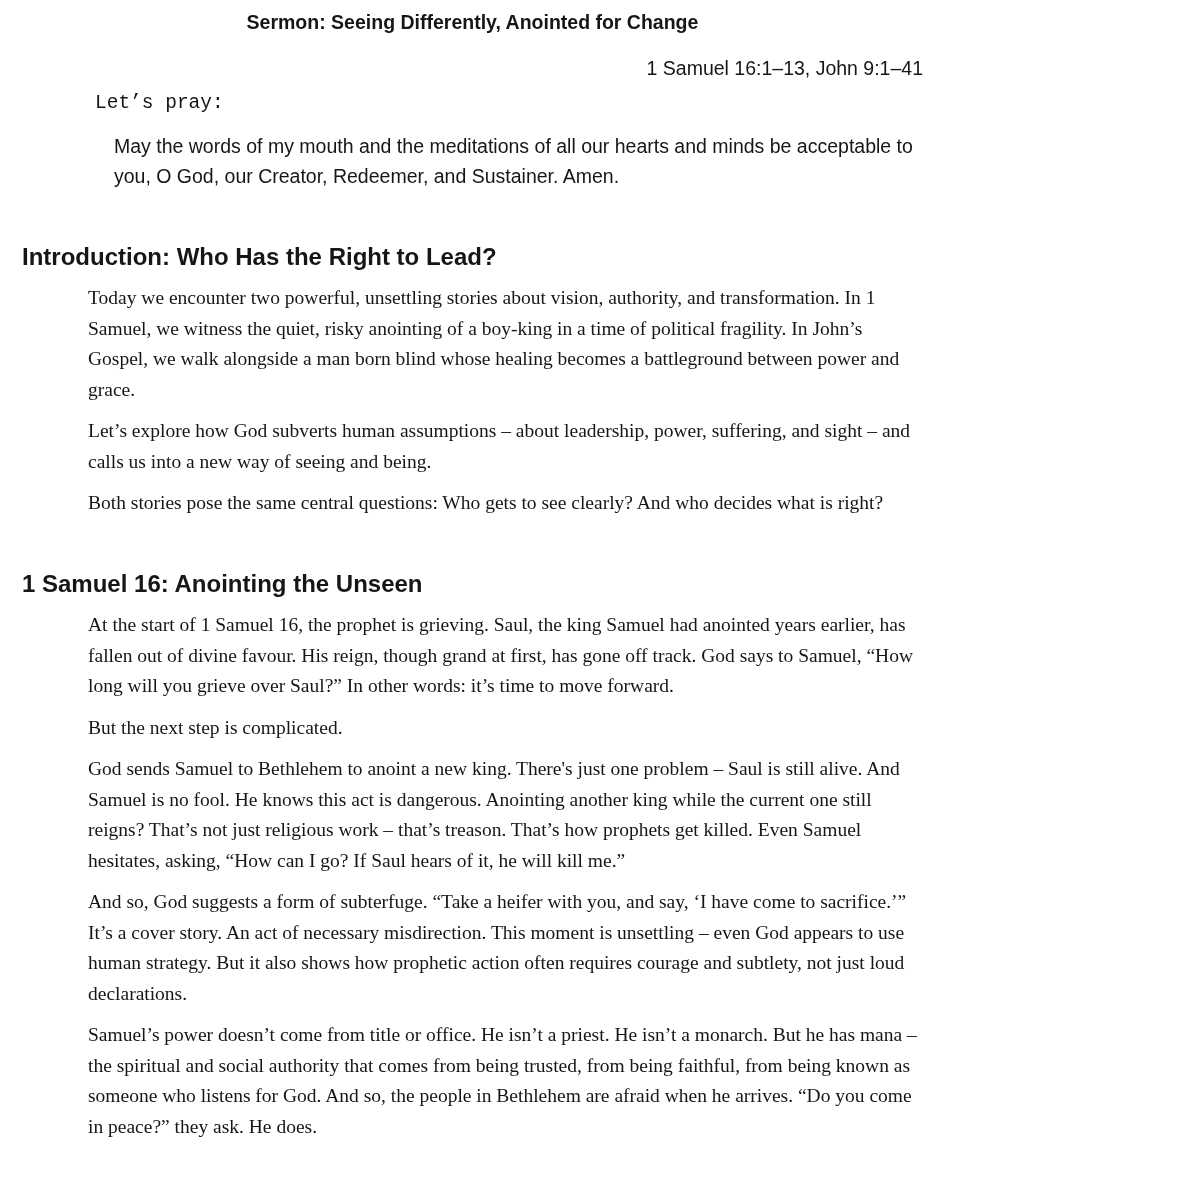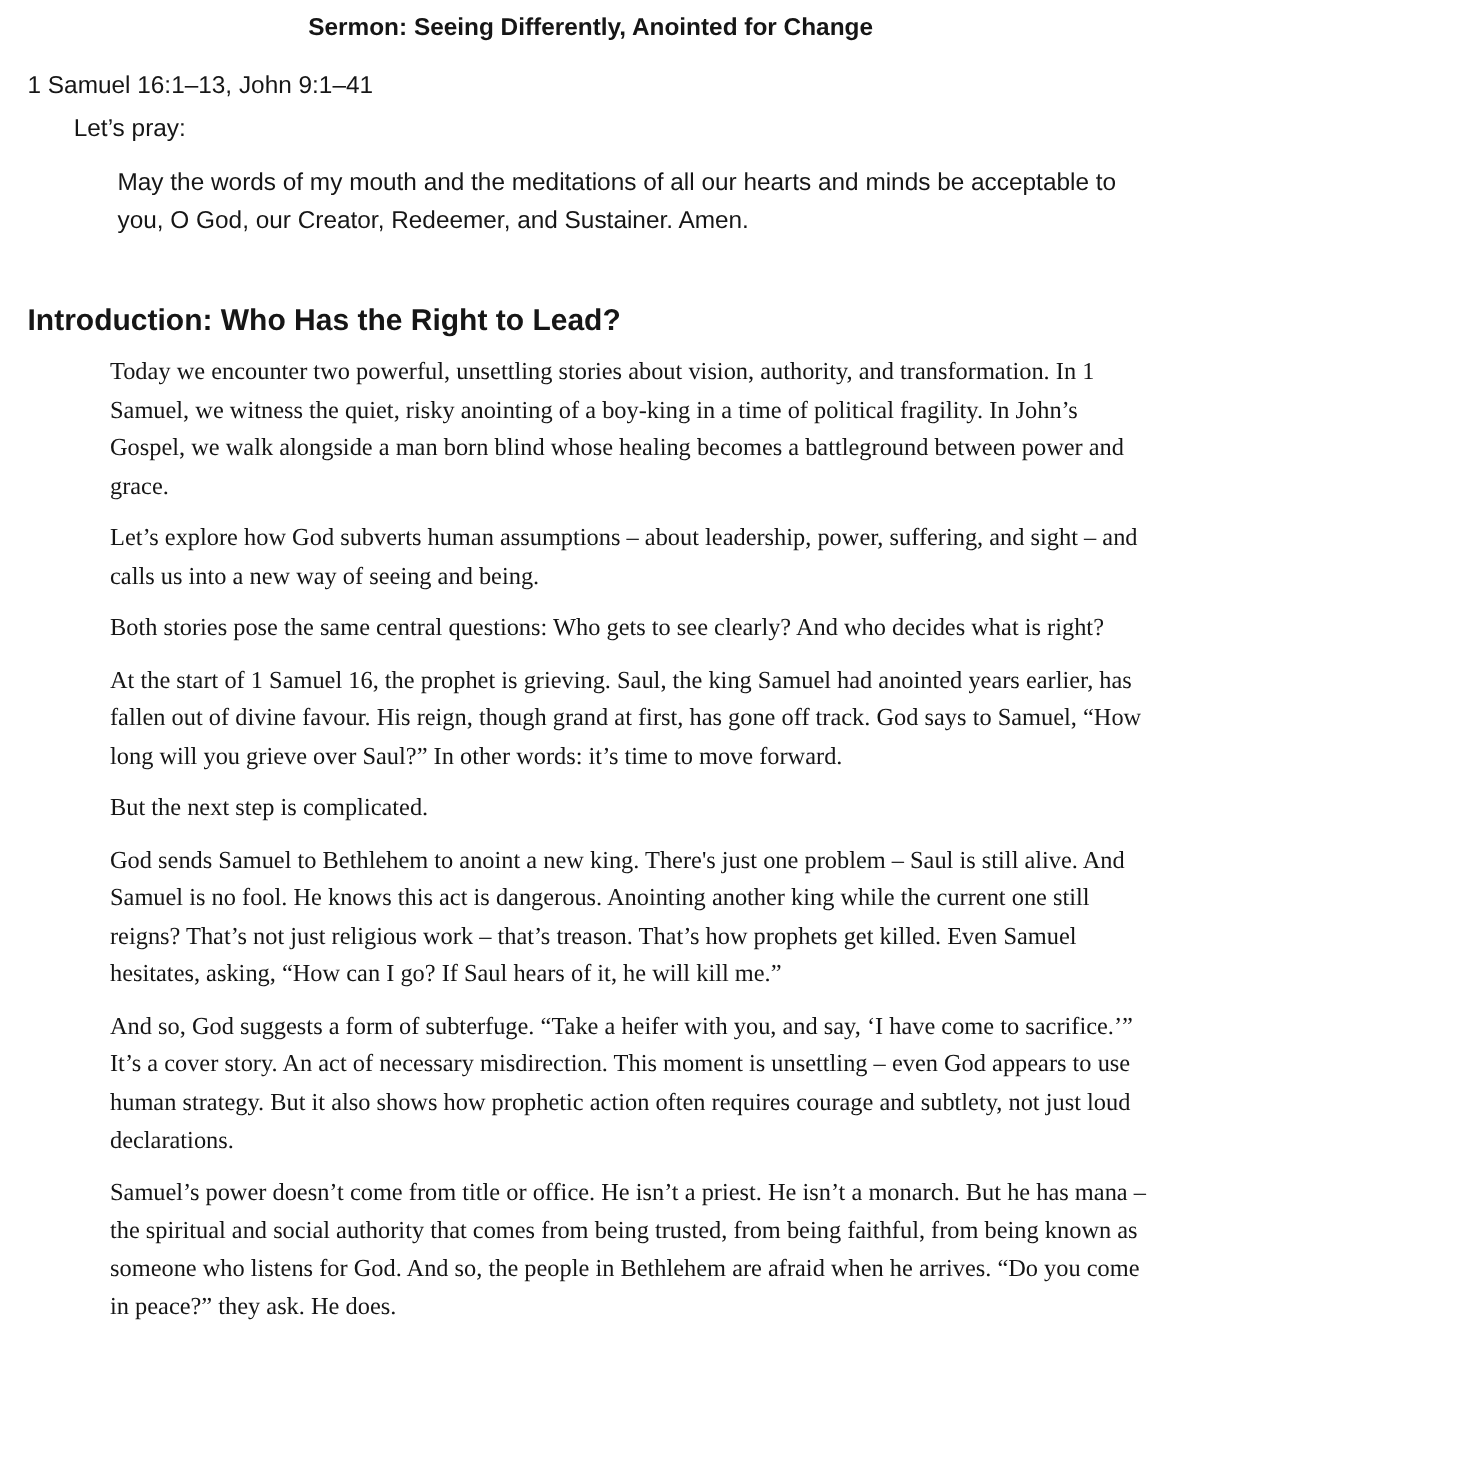--- a/index.html
+++ b/index.html
@@ -22,28 +22,29 @@
     height: 1178px;
     padding: 7px 38px 0 22px;
   }
   .doc-title {
     font-size: 19.5px;
     font-weight: 700;
     text-align: center;
     margin: 0;
   }
   .doc-subtitle {
-    text-align: left;
+    text-align: right;
     margin: 15px 0 0 0;
   }
   .prayer-invitation {
-    margin: 5px 0 0 37px;
+    margin: 5px 0 0 73px;
+    font-family: Liberation Mono, monospace;
   }
   .opening-prayer {
-    margin: 12px 0 0 72px;
+    margin: 12px 0 0 92px;
   }
   h2.section-heading {
     font-size: 24px;
     font-weight: 700;
     margin: 50px 0 0 0;
   }
   p.body-paragraph {
     margin: 11px 0 0 66px;
     font-family: Liberation Serif, serif;
   }
@@ -62,20 +63,21 @@
   <div class="opening-prayer">May the words of my mouth and the meditations of all our hearts and minds be acceptable to you, O God, our Creator, Redeemer, and Sustainer. Amen.</div>
 
   <div class="section">
     <h2 class="section-heading">Introduction: Who Has the Right to Lead?</h2>
     <p class="body-paragraph">Today we encounter two powerful, unsettling stories about vision, authority, and transformation. In 1 Samuel, we witness the quiet, risky anointing of a boy-king in a time of political fragility. In John’s Gospel, we walk alongside a man born blind whose healing becomes a battleground between power and grace.</p>
     <p class="body-paragraph">Let’s explore how God subverts human assumptions – about leadership, power, suffering, and sight – and calls us into a new way of seeing and being.</p>
     <p class="body-paragraph">Both stories pose the same central questions: Who gets to see clearly? And who decides what is right?</p>
   </div>
 
   <div class="section">
+    <h2 class="section-heading">1 Samuel 16: Anointing the Unseen</h2>
     <p class="body-paragraph">At the start of 1 Samuel 16, the prophet is grieving. Saul, the king Samuel had anointed years earlier, has fallen out of divine favour. His reign, though grand at first, has gone off track. God says to Samuel, “How long will you grieve over Saul?” In other words: it’s time to move forward.</p>
     <p class="body-paragraph">But the next step is complicated.</p>
     <p class="body-paragraph">God sends Samuel to Bethlehem to anoint a new king. There's just one problem – Saul is still alive. And Samuel is no fool. He knows this act is dangerous. Anointing another king while the current one still reigns? That’s not just religious work – that’s treason. That’s how prophets get killed. Even Samuel hesitates, asking, “How can I go? If Saul hears of it, he will kill me.”</p>
     <p class="body-paragraph">And so, God suggests a form of subterfuge. “Take a heifer with you, and say, ‘I have come to sacrifice.’” It’s a cover story. An act of necessary misdirection. This moment is unsettling – even God appears to use human strategy. But it also shows how prophetic action often requires courage and subtlety, not just loud declarations.</p>
     <p class="body-paragraph">Samuel’s power doesn’t come from title or office. He isn’t a priest. He isn’t a monarch. But he has mana – the spiritual and social authority that comes from being trusted, from being faithful, from being known as someone who listens for God. And so, the people in Bethlehem are afraid when he arrives. “Do you come in peace?” they ask. He does.</p>
   </div>
 
 </div>
 
 </body></html>

